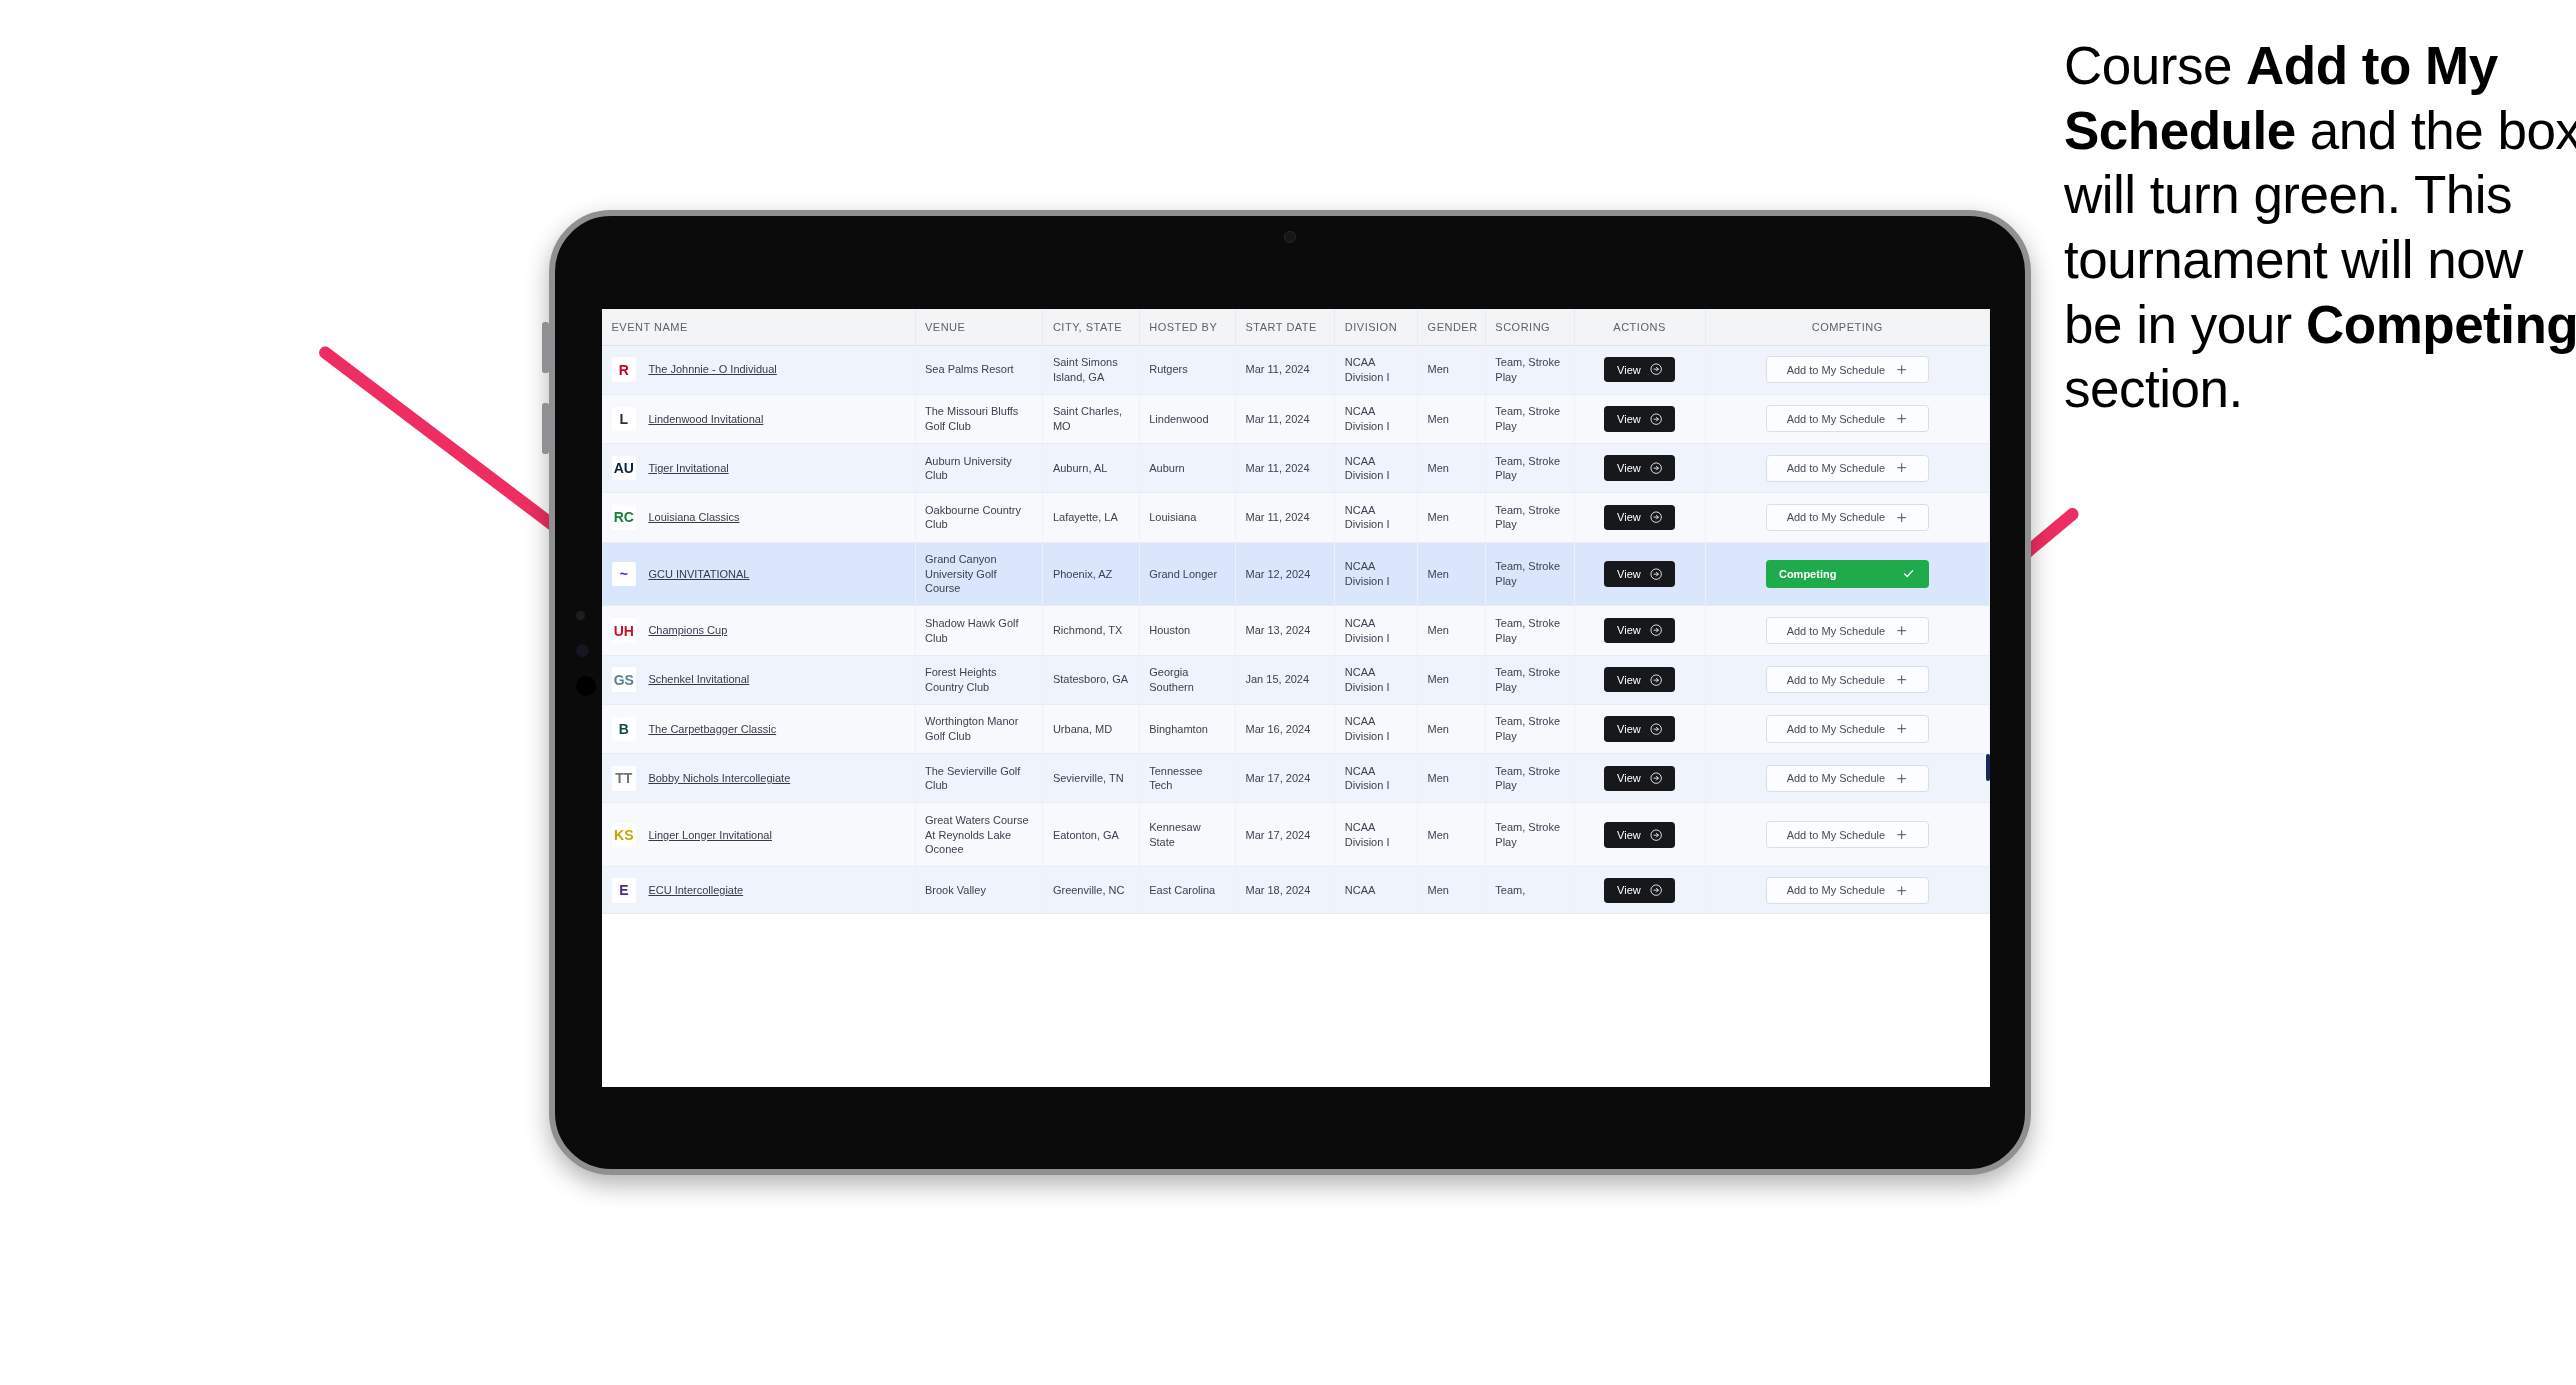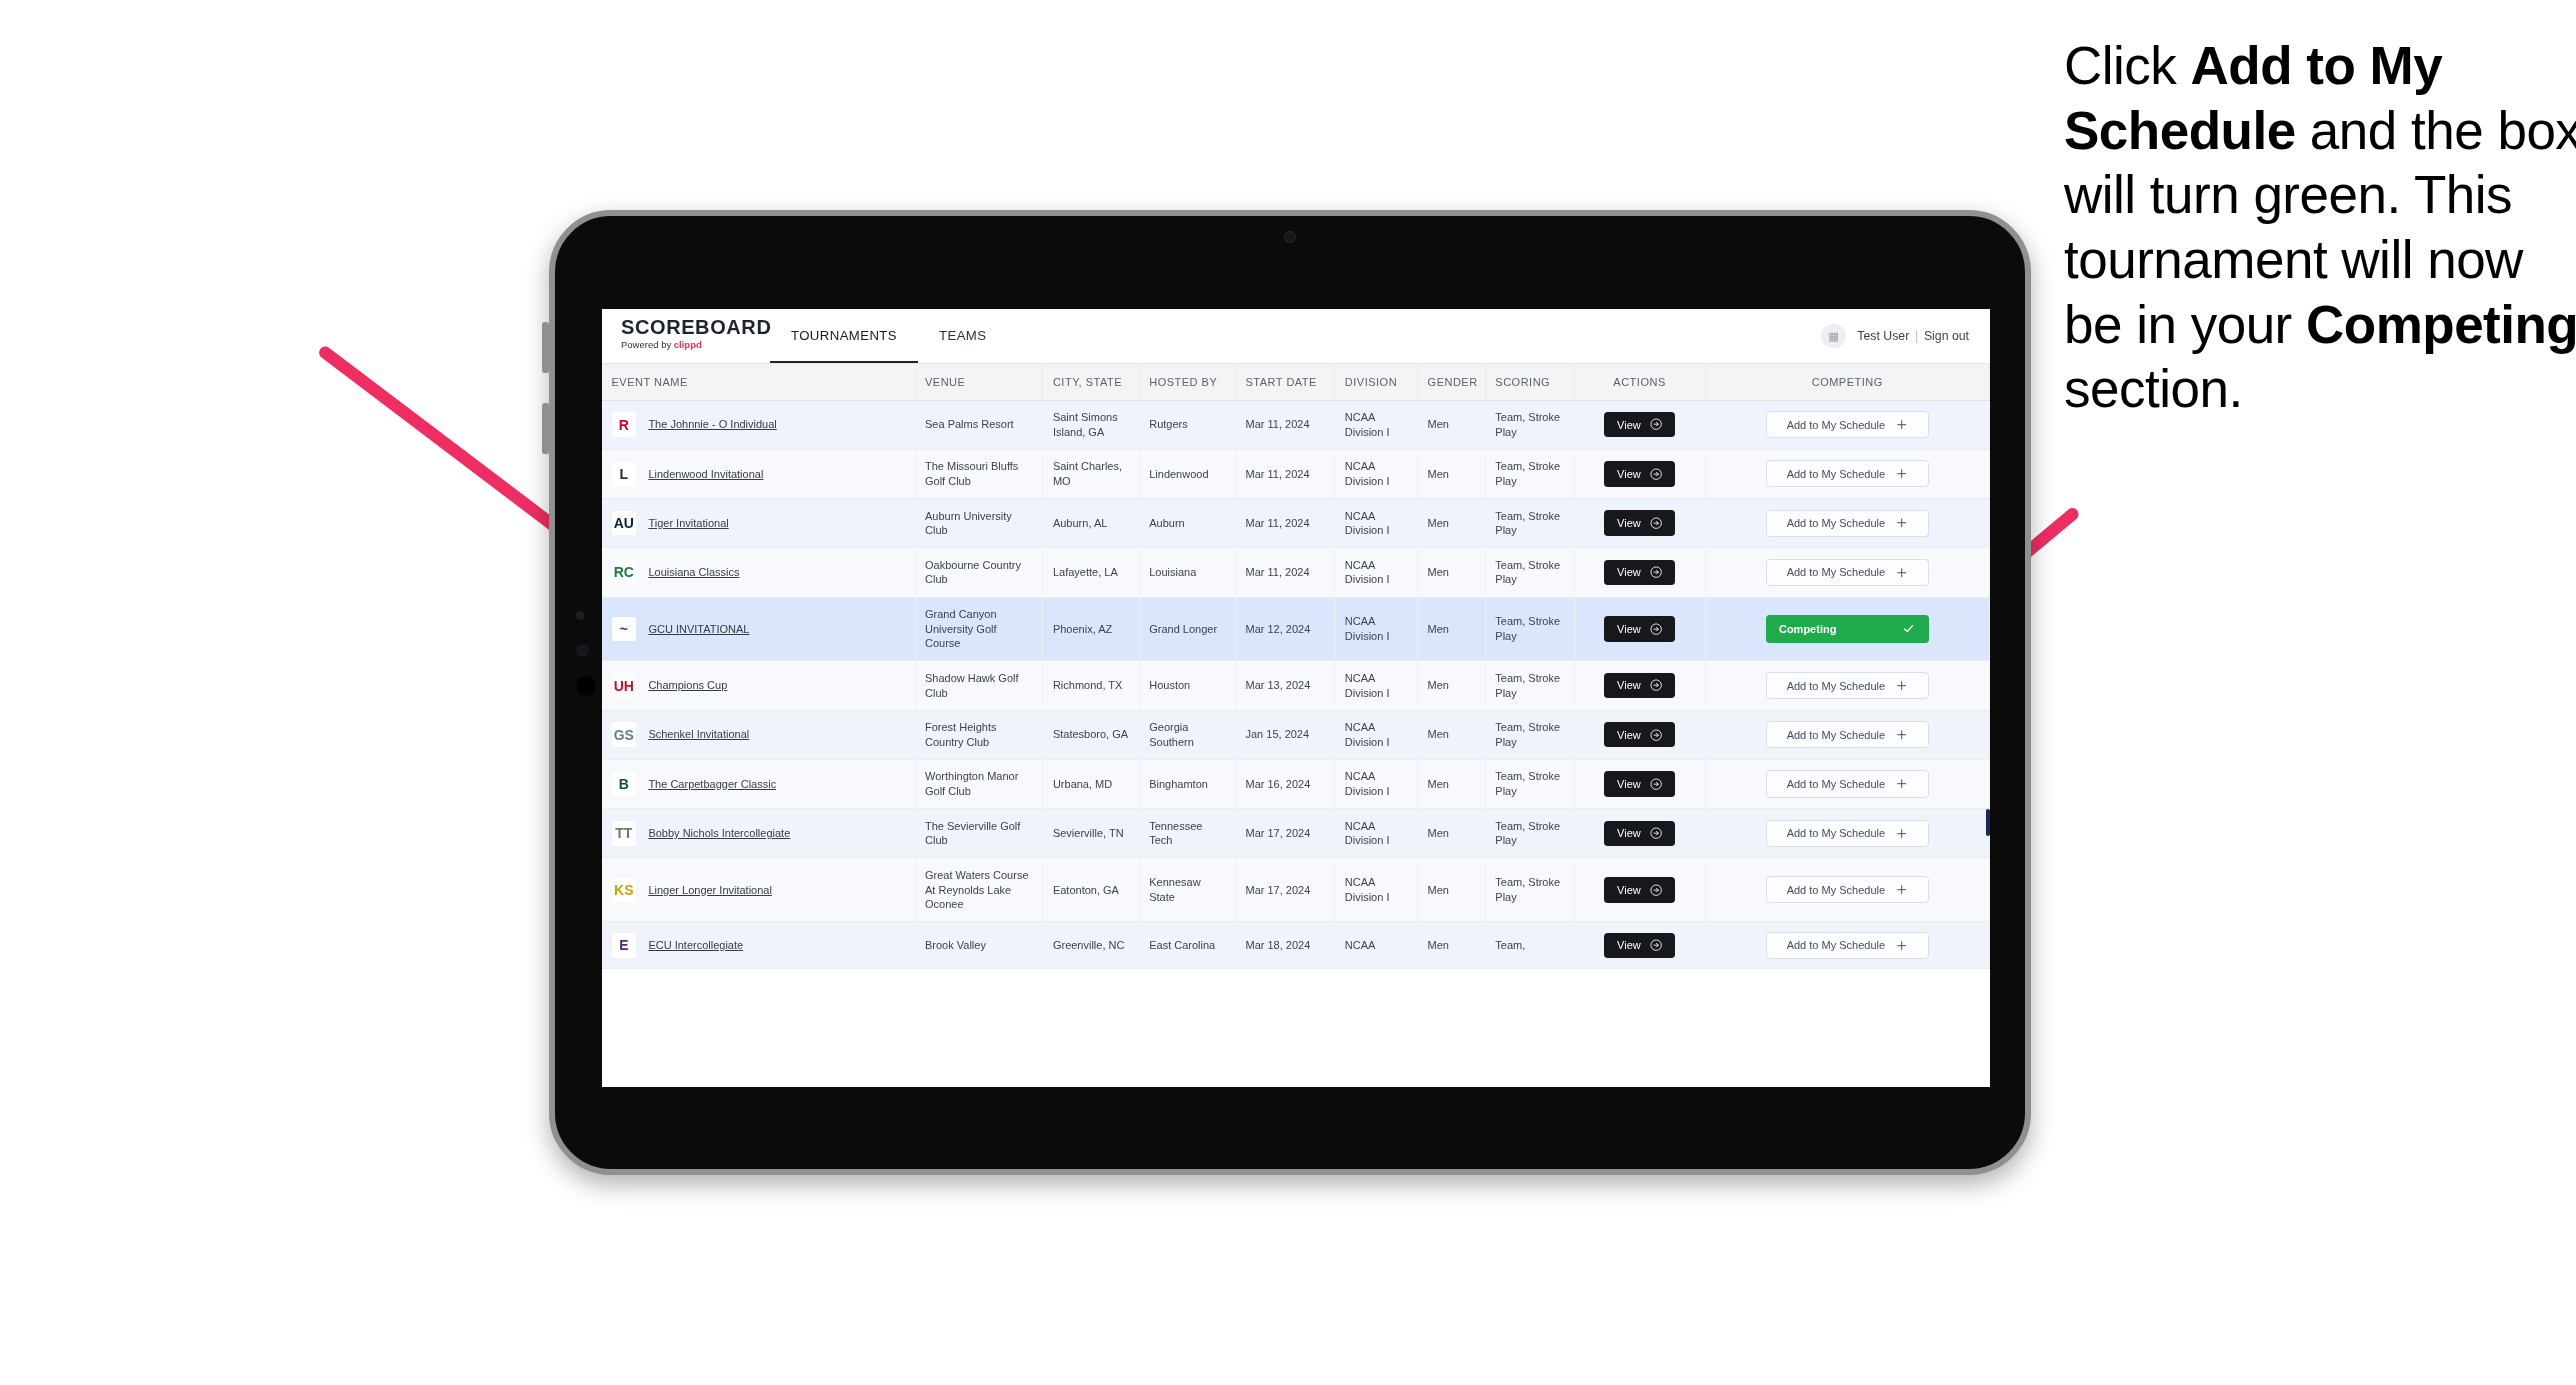--- a/index.html
+++ b/index.html
@@ -162,21 +162,21 @@
     position:absolute; right: 0px; top: 445px;
     width: 3.8px; height: 26.5px; background:#1b2a55; border-radius:1.9px;
   }
 </style>
 </head>
 <body>
 
 <div class="page">
 
 
-  <div class="annot" id="annot-right"><span>Click </span><b>Add to My Schedule</b><span> and the box will turn green. This tournament will now be in your </span><b>Competing</b><span> section.</span></div>
+  <div class="annot" id="annot-right"><span>Course </span><b>Add to My Schedule</b><span> and the box will turn green. This tournament will now be in your </span><b>Competing</b><span> section.</span></div>
 
   <svg class="arrow" style="left:312px; top:341px;" width="397" height="303" viewBox="0 0 420 320">
     <line x1="14" y1="12" x2="352" y2="268" stroke="#ee2e62" stroke-width="13" stroke-linecap="round"></line>
     <polygon points="400,302 318,258 338,232" fill="#ee2e62"></polygon>
   </svg>
 
   <svg class="arrow" style="left:1849px; top:501px;" width="237" height="189" viewBox="0 0 250 200">
     <line x1="236" y1="14" x2="88" y2="138" stroke="#ee2e62" stroke-width="13" stroke-linecap="round"></line>
     <polygon points="40,176 82,108 112,140" fill="#ee2e62"></polygon>
   </svg>
@@ -184,40 +184,20 @@
   <div class="tablet">
     <div class="cam"></div>
     <div class="side-btn b1"></div>
     <div class="side-btn b2"></div>
     <div class="cam-dot d1"></div>
     <div class="cam-dot d2"></div>
     <div class="cam-dot d3"></div>
 
     <div class="screen">
 
-      <div class="topbar">
-        <div class="brand">
-          <div class="brand-name">SCOREBOARD</div>
-          <div class="brand-sub">
-            <span>Powered by </span><span class="clippd">clippd</span>
-          </div>
-        </div>
-
-        <div class="navtabs">
-          <div class="navtab active">TOURNAMENTS</div>
-          <div class="navtab">TEAMS</div>
-        </div>
-
-        <div class="topright">
-          <div class="avatar">▦</div>
-          <div class="topright-text">
-            <span>Test User</span><span class="sep">|</span><a href="#">Sign out</a>
-          </div>
-        </div>
-      </div>
 
       <div class="tablewrap">
         <table class="tourn">
           <colgroup>
             <col style="width:208px">
               <col style="width:85px">
               <col style="width:64px">
             <col style="width:64px">
               <col style="width:66px">
               <col style="width:55px">

